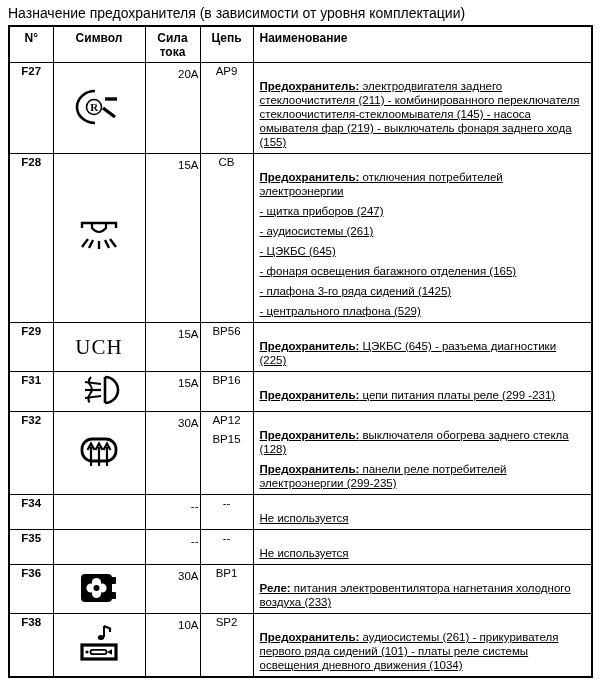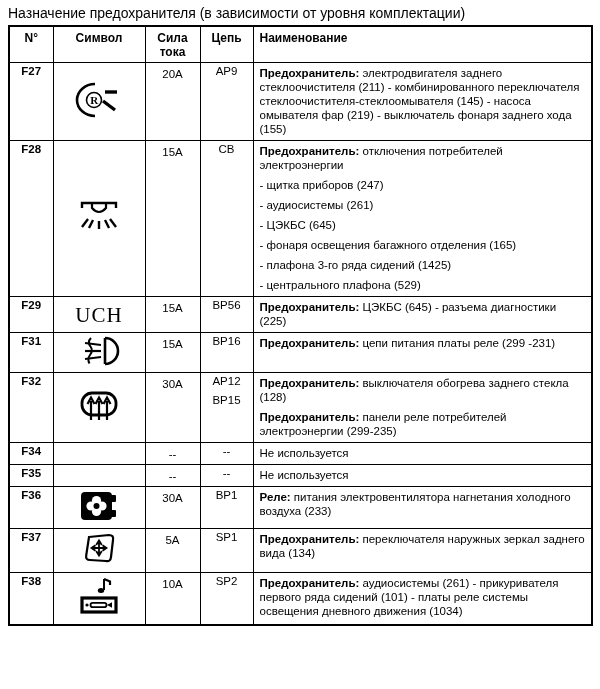--- a/index.html
+++ b/index.html
@@ -23,24 +23,24 @@
     text-align:center; vertical-align:top; padding:4px 1px 3px;
     background:#fff;
   }
   .fuse-table th.h-name { text-align:left; padding-left:6px; }
   .fuse-table td {
     font-size:11.5px; line-height:14px; vertical-align:top;
     background:#fff;
   }
   td.c-id   { text-align:center; font-weight:bold; }
   td.c-sym  { text-align:center; vertical-align:middle; padding:2px 0; }
-  td.c-amp  { text-align:center; padding-top:4px; }
+  td.c-amp  { text-align:right; padding-top:4px; }
   td.c-cir  { text-align:center; }
   td.c-cir div { margin-bottom:5px; }
-  td.c-desc { padding:3px 6px 2px 6px; }
+  td.c-desc { padding:16px 6px 2px 6px;text-decoration:underline; }
   td.c-desc p { margin:0 0 6px 0; }
   td.c-desc p:last-child { margin-bottom:2px; }
   .uch {
     font-family:"Liberation Serif", serif;
     font-size:21px; letter-spacing:1px; line-height:22px;
   }
   .sym-wrap { display:inline-block; }
   svg { display:block; margin:0 auto; }
 </style>
 </head>
@@ -198,37 +198,20 @@
             </svg></span></td>
         <td class="c-amp">30A</td>
         <td class="c-cir">
           <div>BP1</div>
         </td>
         <td class="c-desc">
           <p><b>Реле:</b> питания электровентилятора нагнетания холодного воздуха (233)</p>
         </td>
       </tr>
       <tr>
-        <td class="c-id">F37</td>
-        <td class="c-sym"><span class="sym-wrap"><svg width="38" height="36" viewBox="0 0 38 36">
-              <path d="M9,6 L29,4 Q34,4 33,9 L31,26 Q30.5,31 26,30 L10,29 Q5.5,29 6.2,24.5 Z" fill="none" stroke="#000" stroke-width="2.2"></path>
-              <g stroke="#000" stroke-width="1.8" fill="none">
-                <path d="M19,22.5 L19,11.5 M16.2,14 L19,9.5 L21.8,14 M16.2,20 L19,24.5 L21.8,20"></path>
-                <path d="M13.5,17 L24.5,17 M15.5,14.2 L11.5,17 L15.5,19.8 M22.5,14.2 L26.5,17 L22.5,19.8"></path>
-              </g>
-            </svg></span></td>
-        <td class="c-amp">5A</td>
-        <td class="c-cir">
-          <div>SP1</div>
-        </td>
-        <td class="c-desc">
-          <p><b>Предохранитель:</b> переключателя наружных зеркал заднего вида (134)</p>
-        </td>
-      </tr>
-      <tr>
         <td class="c-id">F38</td>
         <td class="c-sym"><span class="sym-wrap"><svg width="44" height="44" viewBox="0 0 44 44">
               <ellipse cx="24" cy="15.5" rx="3.2" ry="2.5" fill="#000"></ellipse>
               <line x1="27" y1="15" x2="27" y2="4" stroke="#000" stroke-width="2"></line>
               <path d="M27,4 L33,6.5 L33,10" fill="none" stroke="#000" stroke-width="2.2"></path>
               <rect x="5" y="23" width="34" height="14" fill="none" stroke="#000" stroke-width="3.2"></rect>
               <circle cx="10" cy="30" r="1.6" fill="#000"></circle>
               <rect x="13.5" y="27.8" width="16" height="4.4" rx="2.2" fill="none" stroke="#000" stroke-width="1.8"></rect>
               <path d="M30,30 L35,27.3 L35,32.7 Z" fill="#000"></path>
             </svg></span></td>

